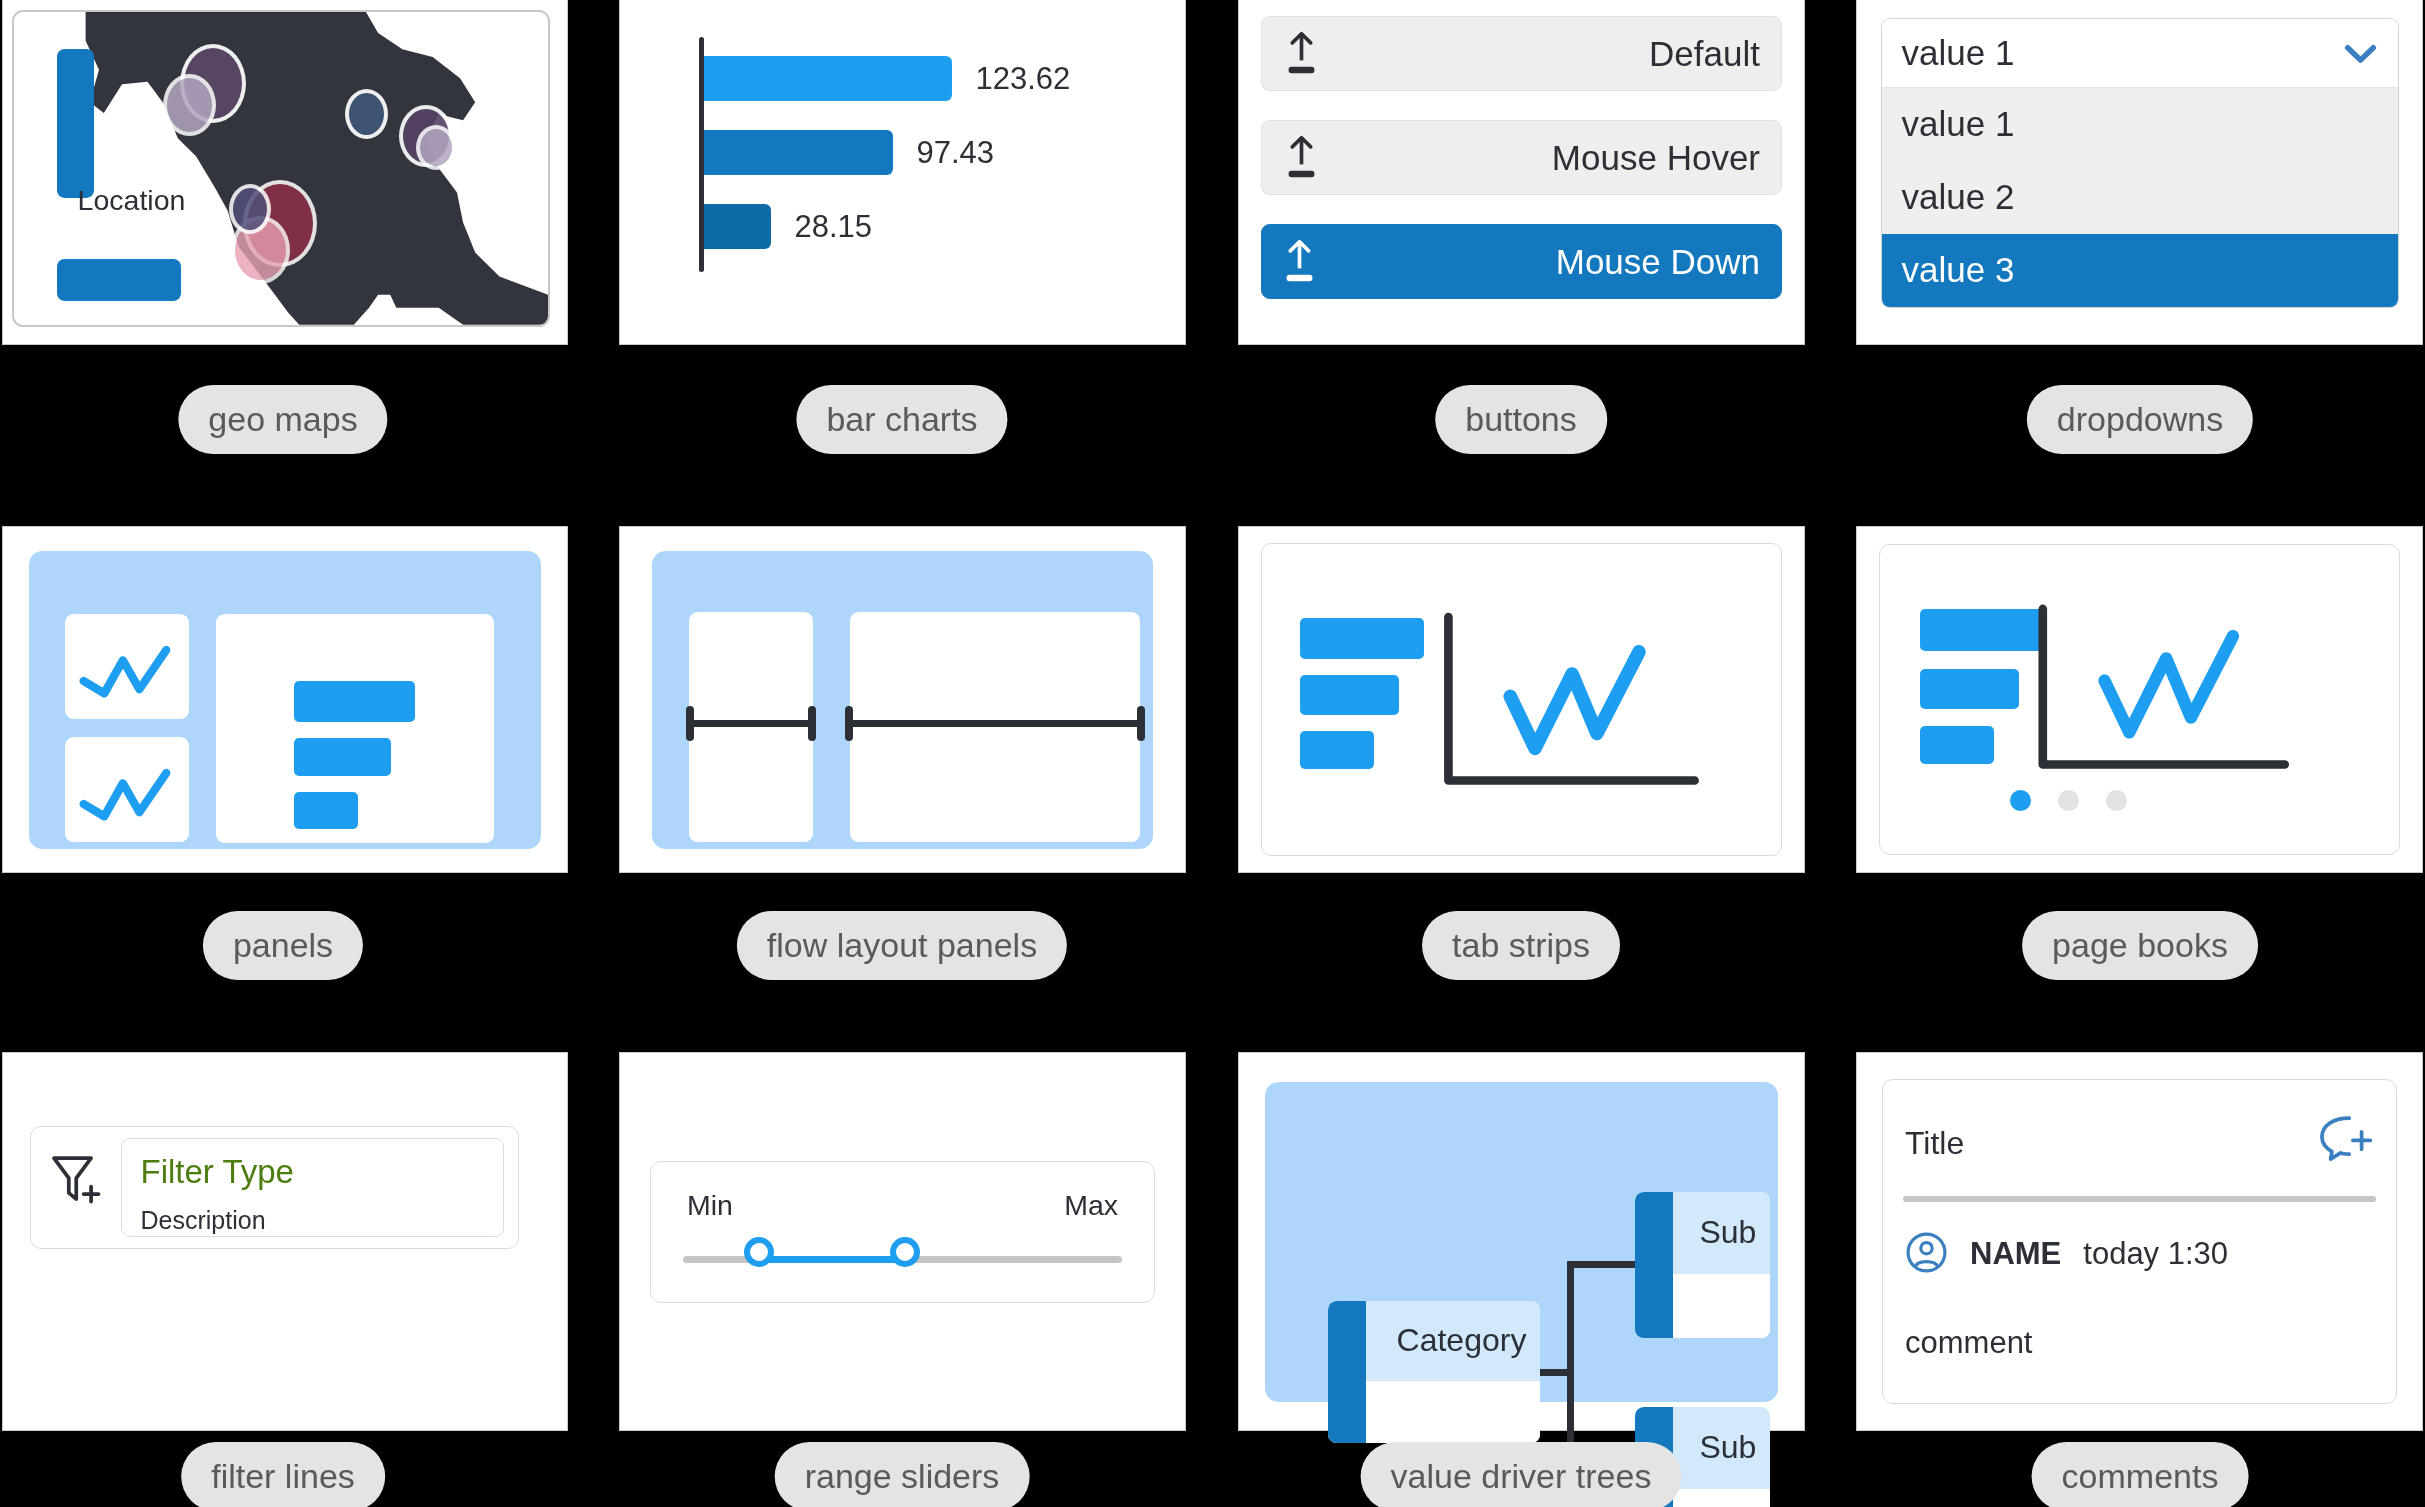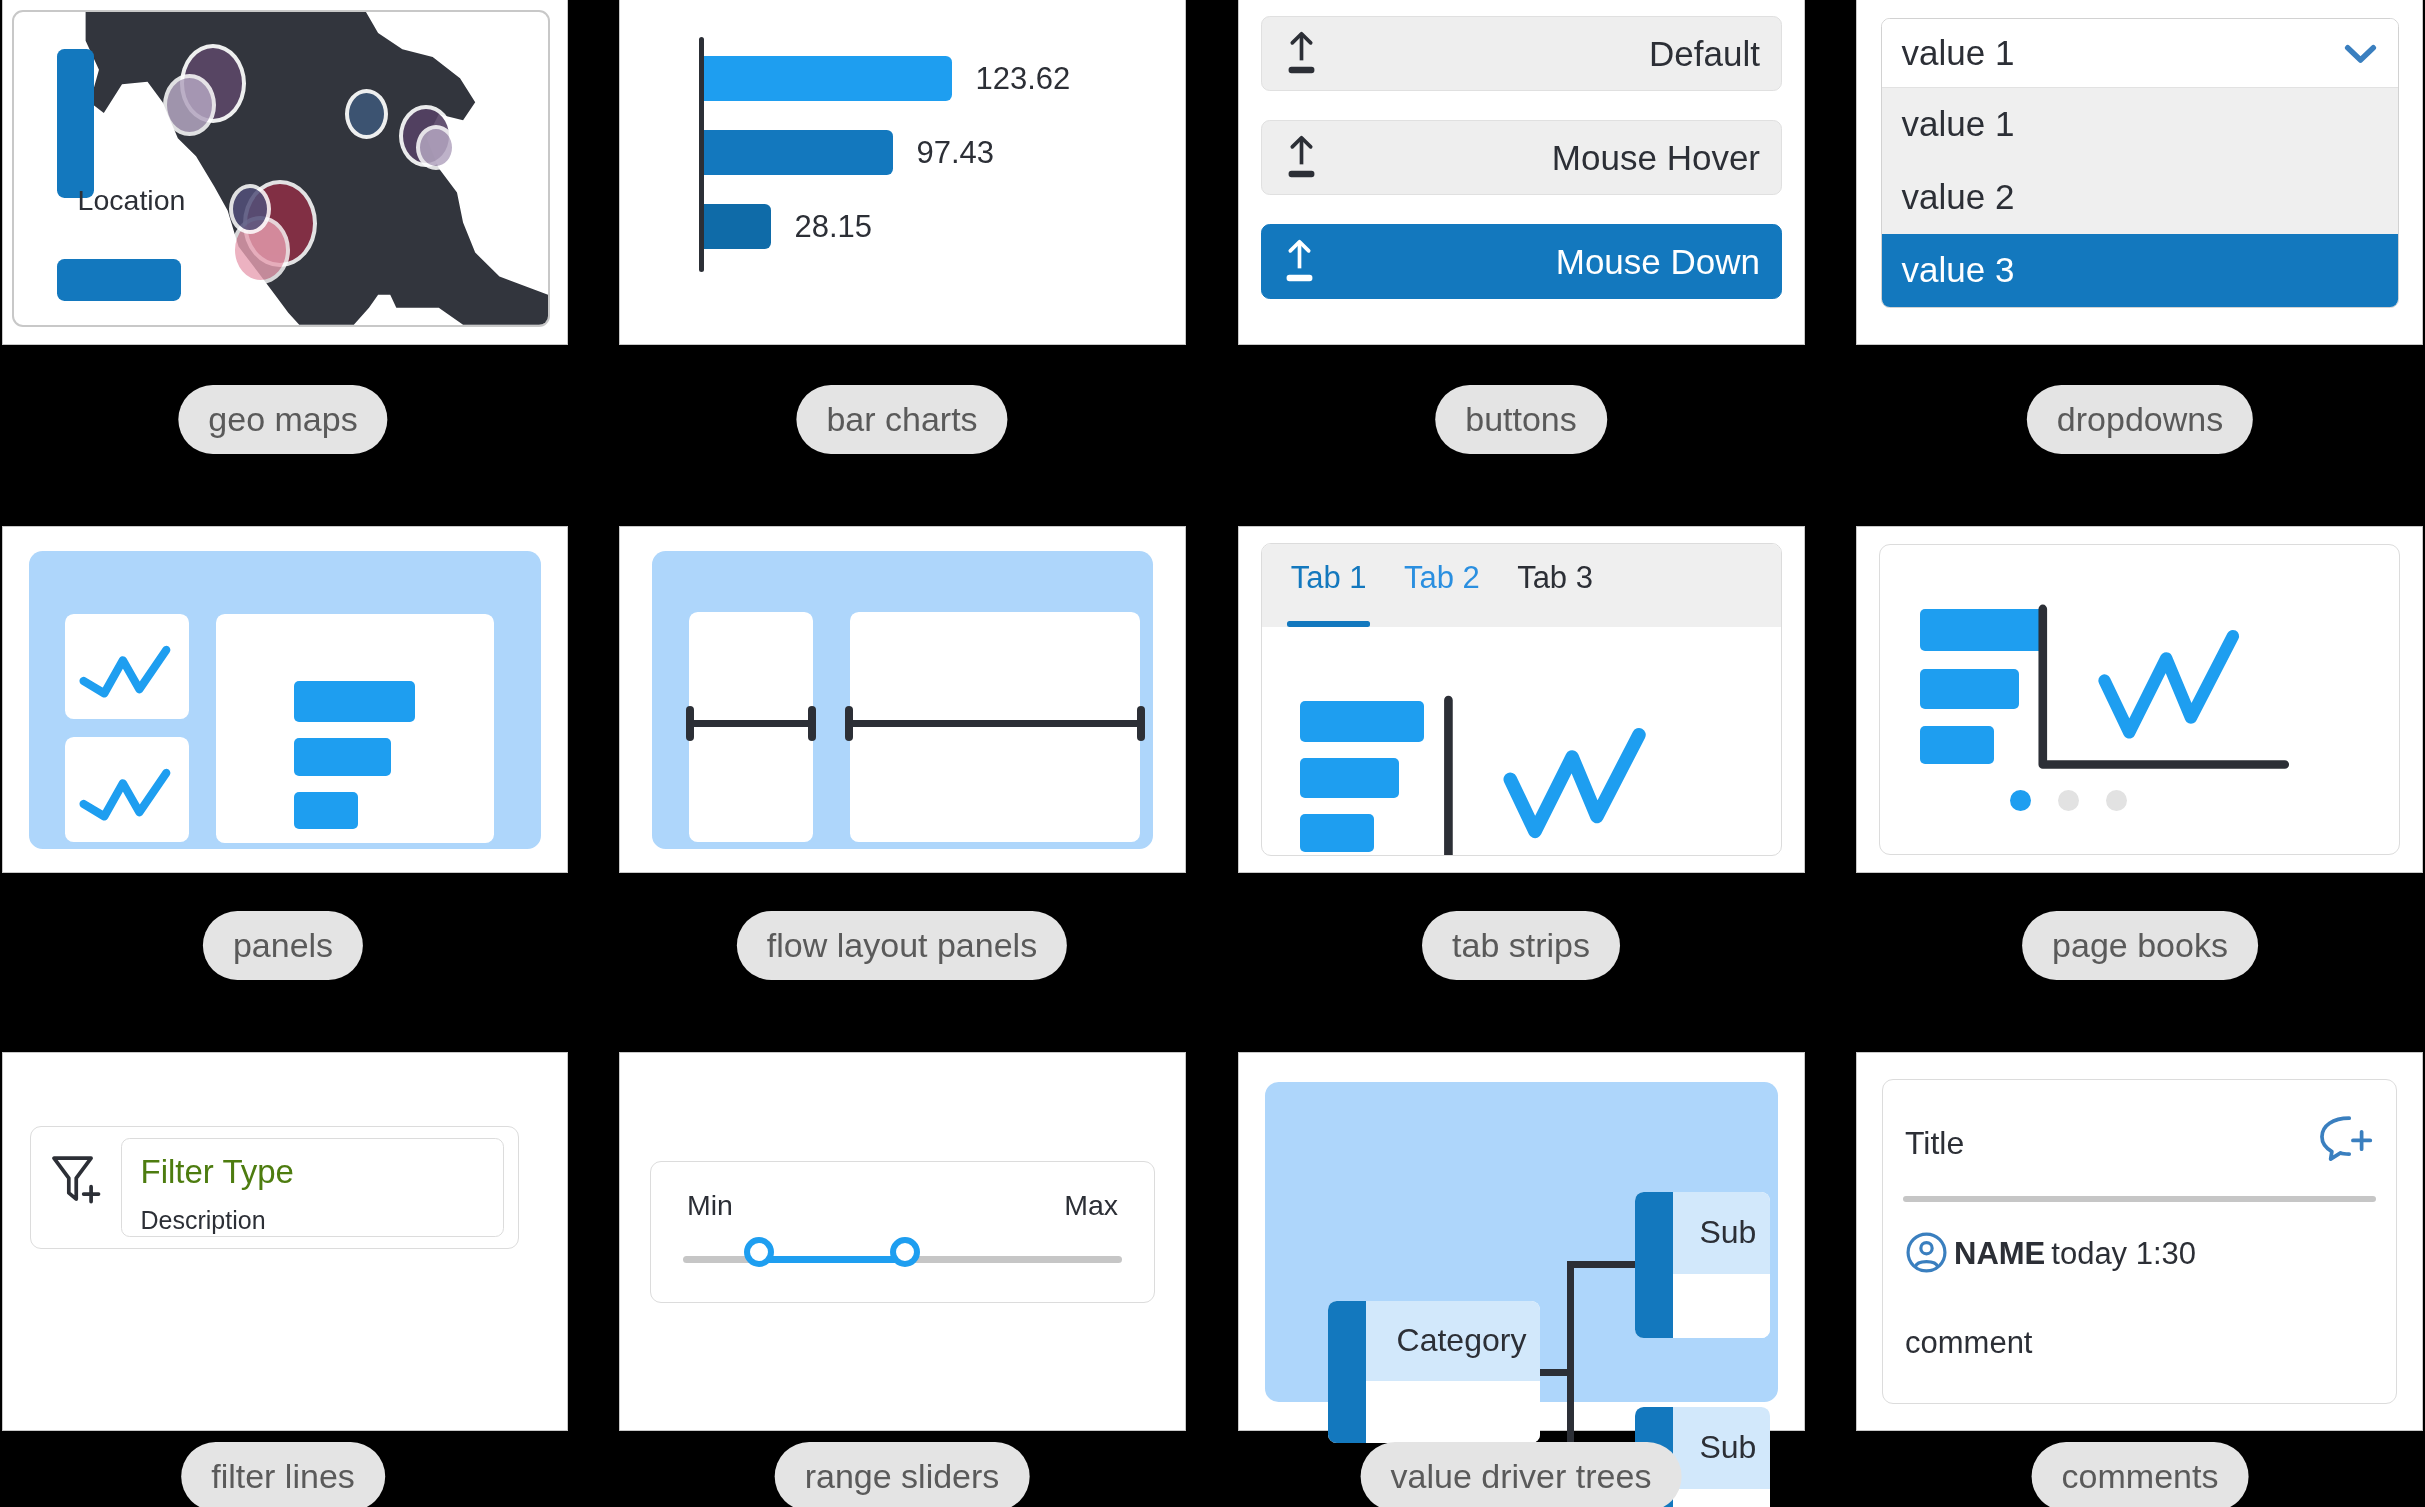--- a/index.html
+++ b/index.html
@@ -312,25 +312,20 @@
     <div class="fl-handle fl-cap" style="left:188px; top:179px; height:35px;"></div>
 
     <div class="fl-handle fl-line" style="left:226px; top:193px; width:296px;"></div>
     <div class="fl-handle fl-cap" style="left:225px; top:179px; height:35px;"></div>
     <div class="fl-handle fl-cap" style="left:517px; top:179px; height:35px;"></div>
   </div>
   <div class="pill" style="left:902px; top:911px;">flow layout panels</div>
 
   <div class="card" style="left:1238px; top:526px; width:567px; height:347px;">
     <div class="tabstrip">
-      <div class="tabs-header">
-        <div class="tab active">Tab 1</div>
-        <div class="tab alt">Tab 2</div>
-        <div class="tab plain">Tab 3</div>
-      </div>
       <div style="position:relative; height:100%;">
         <div class="bar-blue" style="left:38px; top:74px; width:124px; height:41px;"></div>
         <div class="bar-blue" style="left:38px; top:131px; width:99px; height:40px;"></div>
         <div class="bar-blue" style="left:38px; top:187px; width:74px; height:38px;"></div>
         <svg width="266" height="186" viewBox="0 0 215 150" style="position:absolute; left:179px; top:68px;">
           <path d="M6 4 L6 136 L205 136" stroke="#2c2f36" stroke-width="7" fill="none" stroke-linecap="round" stroke-linejoin="round"></path>
           <path d="M56 68 L76 110 L106 50 L126 98 L160 32" stroke="#1e9ef0" stroke-width="11" fill="none" stroke-linecap="round" stroke-linejoin="round"></path>
         </svg>
       </div>
     </div>
@@ -425,21 +420,21 @@
     <div class="cm-inner" style="left:25px; top:26px; right:25px; bottom:26px;">
       <div class="cm-title" style="left:22px; top:45px;">Title</div>
       <span style="position:absolute; right:22px; top:33px;">
         <svg width="57" height="50" viewBox="0 0 46 40">
           <path d="M26 4 C13 4 4 10 4 19 C4 24 7 28 12 31 L11 37 L19 32 C21 33 23 33 26 33" stroke="#3a7fbf" stroke-width="3" fill="none" stroke-linecap="round" stroke-linejoin="round"></path>
           <path d="M29 22 L43 22 M36 15 L36 29" stroke="#3a7fbf" stroke-width="3" stroke-linecap="round"></path>
         </svg>
       </span>
       <div class="cm-rule" style="left:20px; right:20px; top:116px;"></div>
 
-      <div style="position:absolute; left:22px; top:151px; display:flex; align-items:center; gap:6px;">
+      <div style="position:absolute; left:22px; top:151px; display:flex; align-items:center; gap:22px;">
         <span>
           <svg width="43" height="43" viewBox="0 0 35 35">
             <circle cx="17.5" cy="17.5" r="15" stroke="#3a7fbf" stroke-width="2.6" fill="none"></circle>
             <circle cx="17.5" cy="14" r="4.6" stroke="#3a7fbf" stroke-width="2.6" fill="none"></circle>
             <path d="M8.5 29 C10 23.5 25 23.5 26.5 29" stroke="#3a7fbf" stroke-width="2.6" fill="none" stroke-linecap="round"></path>
           </svg>
         </span>
         <span class="cm-name">NAME</span>
         <span class="cm-time">today 1:30</span>
       </div>

